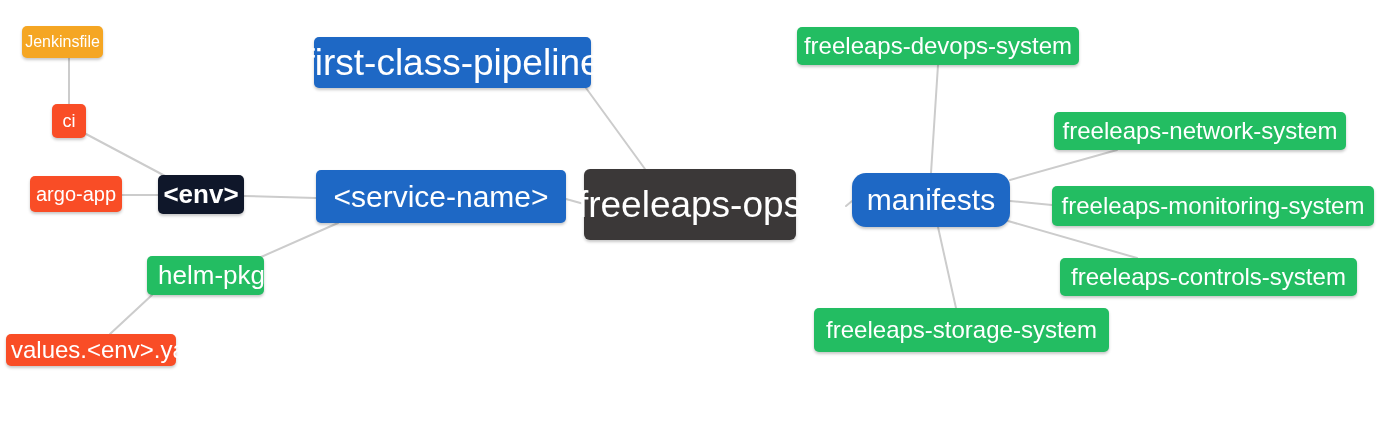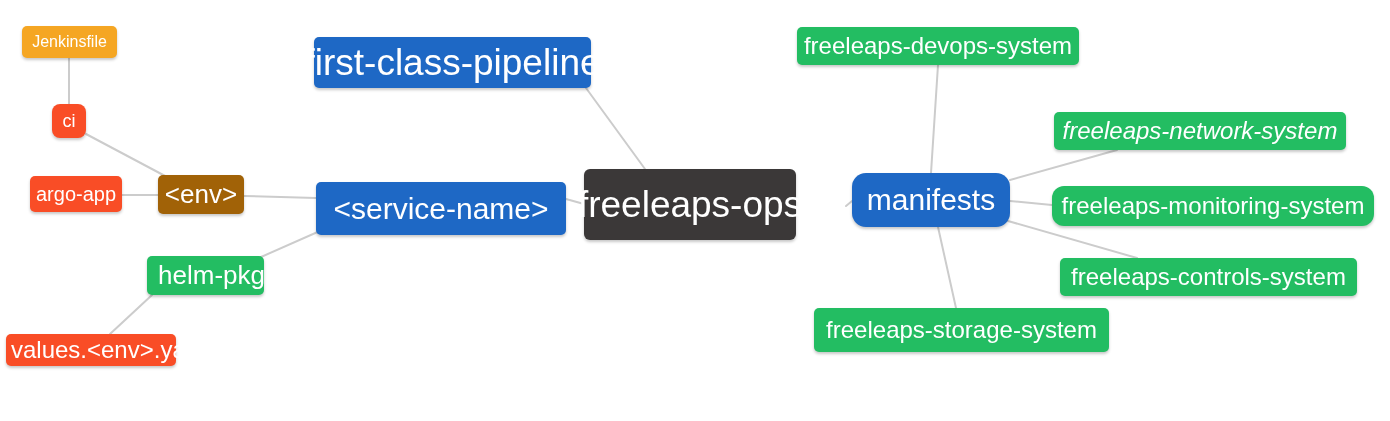--- a/index.html
+++ b/index.html
@@ -29,33 +29,33 @@
     justify-content: center;
     color: #ffffff;
     white-space: nowrap;
     border-radius: 5px;
     box-shadow: 0 2px 3px rgba(0,0,0,0.22);
     box-sizing: border-box;
     cursor: default;
     user-select: none;
   }
   
-  #n-jenkinsfile      { left: 22px;   top: 26px;  width: 95px;  height: 32px; font-size: 16px; }
+  #n-jenkinsfile      { left: 22px;   top: 26px;  width: 81px;  height: 32px; font-size: 16px; }
   #n-ci               { left: 52px;   top: 104px; width: 34px;  height: 34px; font-size: 18px; }
   #n-argo-app         { left: 30px;   top: 176px; width: 92px;  height: 36px; font-size: 20px; text-align: right; }
   #n-env              { left: 158px;  top: 175px; width: 86px;  height: 39px; font-size: 26px; }
   #n-helm-pkg         { left: 147px;  top: 256px; width: 117px; height: 39px; font-size: 26px; padding-left: 12px; }
   #n-values-env-yaml  { left: 6px;    top: 334px; width: 170px; height: 32px; font-size: 24px; padding-left: 40px; }
   #n-first-class-pipeline { left: 314px; top: 37px;  width: 277px; height: 51px; font-size: 37px; }
-  #n-service-name     { left: 316px;  top: 170px; width: 250px; height: 53px; font-size: 30px; margin-top: 12px; }
+  #n-service-name     { left: 316px;  top: 170px; width: 250px; height: 53px; font-size: 30px; }
   #n-freeleaps-ops    { left: 584px;  top: 169px; width: 212px; height: 71px; font-size: 37px; border-radius: 6px; }
   #n-manifests        { left: 852px;  top: 173px; width: 158px; height: 54px; font-size: 30px; border-radius: 14px; }
   #n-devops-system    { left: 797px;  top: 27px;  width: 282px; height: 38px; font-size: 24px; }
   #n-network-system   { left: 1054px; top: 112px; width: 292px; height: 38px; font-size: 24px; }
-  #n-monitoring-system{ left: 1052px; top: 186px; width: 322px; height: 40px; font-size: 24px; border-radius: 12px; }
+  #n-monitoring-system{ left: 1052px; top: 186px; width: 322px; height: 40px; font-size: 24px; }
   #n-controls-system  { left: 1060px; top: 258px; width: 297px; height: 38px; font-size: 24px; }
   #n-storage-system   { left: 814px;  top: 308px; width: 295px; height: 44px; font-size: 24px; }
 </style>
 </head>
 <body>
 
 <div class="canvas">
 
   <svg class="edges" width="1390" height="421" viewBox="0 0 1390 421" aria-hidden="true">
     <line x1="69" y1="58" x2="69" y2="104"></line>
@@ -69,41 +69,41 @@
     <line x1="846" y1="206" x2="852" y2="201"></line>
     <line x1="931" y1="173" x2="938" y2="65"></line>
     <line x1="1010" y1="180" x2="1117" y2="150"></line>
     <line x1="1010" y1="201" x2="1052" y2="205"></line>
     <line x1="1008" y1="221" x2="1137" y2="258"></line>
     <line x1="938" y1="227" x2="956" y2="308"></line>
   </svg>
 
   <div class="node" id="n-jenkinsfile" style="background: rgb(245, 166, 35);">Jenkinsfile</div>
 
-  <div class="node" id="n-ci" style="background: rgb(249, 77, 38); border-radius: 8px;">ci</div>
+  <div class="node" id="n-ci" style="background: rgb(249, 77, 38);">ci</div>
 
   <div class="node" id="n-argo-app" style="background: rgb(249, 77, 38);">argo-app</div>
 
-  <div class="node" id="n-env" style="background: #a16207;">&lt;env&gt;</div>
+  <div class="node" id="n-env" style="background: #0f172a; font-weight: bold;">&lt;env&gt;</div>
 
   <div class="node" id="n-helm-pkg" style="background: rgb(35, 189, 98);">helm-pkg</div>
 
   <div class="node" id="n-values-env-yaml" style="background: rgb(249, 77, 38);">values.&lt;env&gt;.yaml</div>
 
   <div class="node" id="n-first-class-pipeline" style="background: rgb(30, 104, 197);">first-class-pipeline</div>
 
   <div class="node" id="n-service-name" style="background: rgb(30, 104, 197);">&lt;service-name&gt;</div>
 
   <div class="node" id="n-freeleaps-ops" style="background: rgb(59, 56, 56);">freeleaps-ops</div>
 
   <div class="node" id="n-manifests" style="background: rgb(30, 104, 197);">manifests</div>
 
   <div class="node" id="n-devops-system" style="background: rgb(35, 189, 98);">freeleaps-devops-system</div>
 
-  <div class="node" id="n-network-system" style="background: rgb(35, 189, 98); font-style: italic;">freeleaps-network-system</div>
+  <div class="node" id="n-network-system" style="background: rgb(35, 189, 98);">freeleaps-network-system</div>
 
   <div class="node" id="n-monitoring-system" style="background: rgb(35, 189, 98);">freeleaps-monitoring-system</div>
 
   <div class="node" id="n-controls-system" style="background: rgb(35, 189, 98);">freeleaps-controls-system</div>
 
   <div class="node" id="n-storage-system" style="background: rgb(35, 189, 98);">freeleaps-storage-system</div>
 
 </div>
 
 </body></html>

